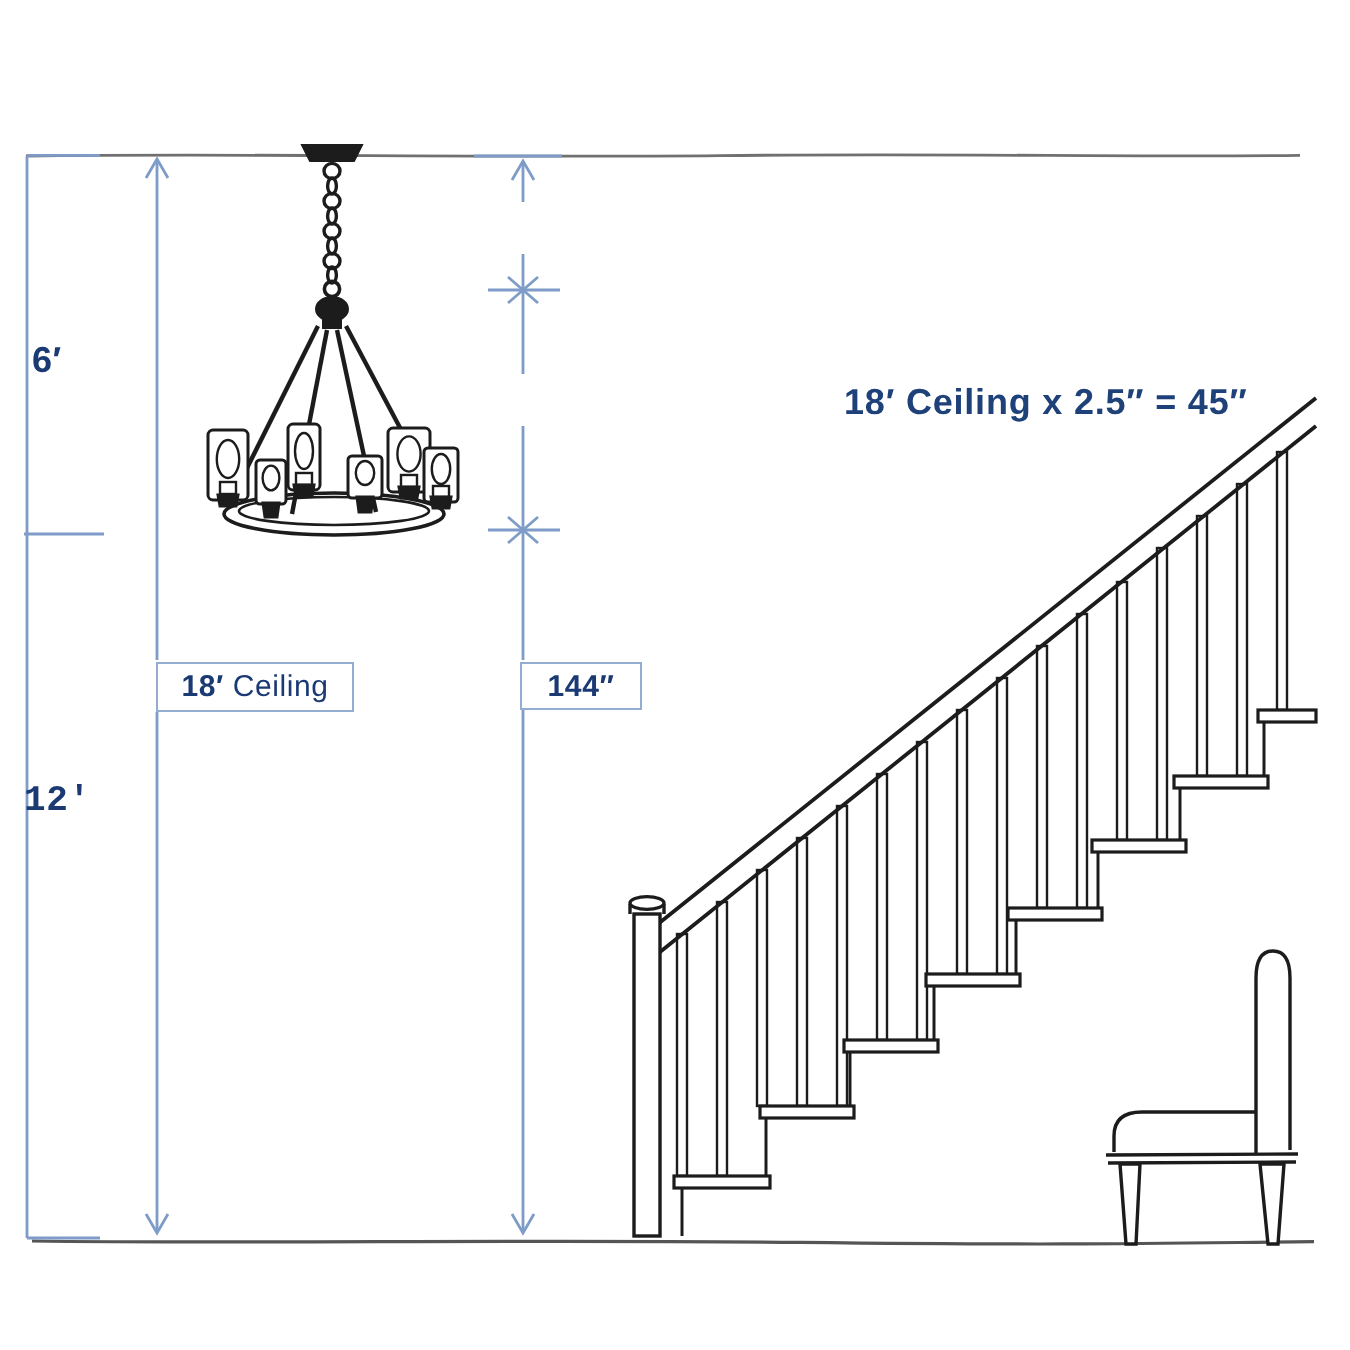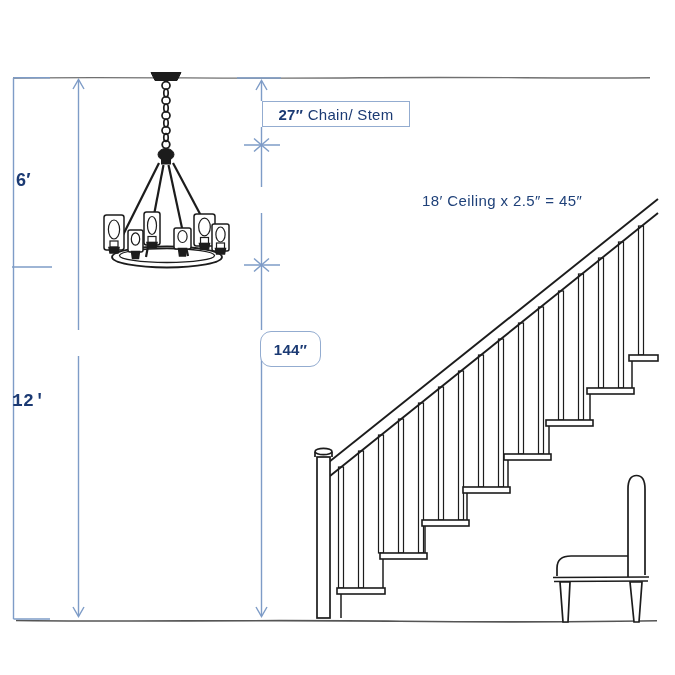--- a/index.html
+++ b/index.html
@@ -5,33 +5,33 @@
   html,body{margin:0;padding:0;background:#ffffff;}
   .canvas{
     position:relative;width:675px;height:675px;background:#ffffff;overflow:hidden;
     font-family:"Liberation Sans", sans-serif;
   }
   svg.layer{position:absolute;left:0;top:0;}
   .lbl{
     position:absolute;color:#1b3a73;font-size:18px;font-weight:700;letter-spacing:.3px;
   }
   .note{
-    position:absolute;color:#1f4179;font-size:15px;letter-spacing:.4px;white-space:nowrap;
+    position:absolute;color:#1f4179;font-size:18px;letter-spacing:.4px;white-space:nowrap;font-weight:bold;
   }
   .box{
     position:absolute;box-sizing:border-box;border:1.2px solid #93acd0;background:#ffffff;
     color:#1b3a73;font-size:15px;letter-spacing:.3px;display:flex;align-items:center;
     justify-content:center;white-space:nowrap;
   }
   .box .bold, .lbl .bold{font-weight:700;}
   .box .reg{font-weight:400;}
   .box-chain  {left:262px;top:101px;width:148px;height:26px;}
   .box-fixture{left:262px;top:187px;width:147px;height:26px;}
   .box-ceiling{left:78px; top:331px;width:99px; height:25px;}
-  .box-drop   {left:260px;top:331px;width:61px; height:36px;border-radius:11px;}
+  .box-drop   {left:260px;top:331px;width:61px; height:24px;}
   .lbl-six    {left:16px; top:170px;}
   .lbl-twelve {left:12px; top:391px;font-family:Liberation Mono, monospace;}
   .note-formula{left:422px;top:192px;height:18px;line-height:18px;}
 </style>
 </head>
 <body>
 
 <div class="canvas">
 
   <svg class="layer" width="675" height="675" viewBox="0 0 675 675">
@@ -195,25 +195,25 @@
     </g>
   </svg>
 
   <div class="lbl lbl-six">
     <span class="bold">6′</span>
   </div>
   <div class="lbl lbl-twelve">
     <span class="bold">12′</span>
   </div>
 
-  <div class="box box-chain">
-    <span class="bold">27″</span>&nbsp;<span class="reg">Chain/ Stem</span>
-  </div>
 
 
   <div class="note note-formula">18′ Ceiling x 2.5″ = 45″</div>
 
+  <div class="box box-ceiling">
+    <span class="bold">18′</span>&nbsp;<span class="reg">Ceiling</span>
+  </div>
 
   <div class="box box-drop">
     <span class="bold">144″</span>
   </div>
 
 </div>
 
 </body></html>

